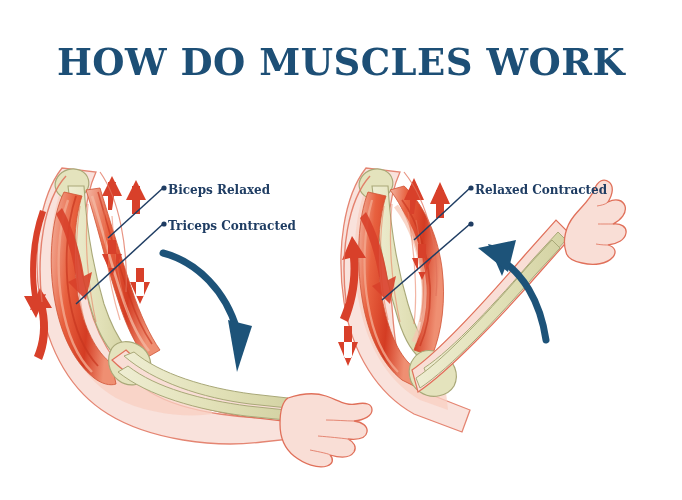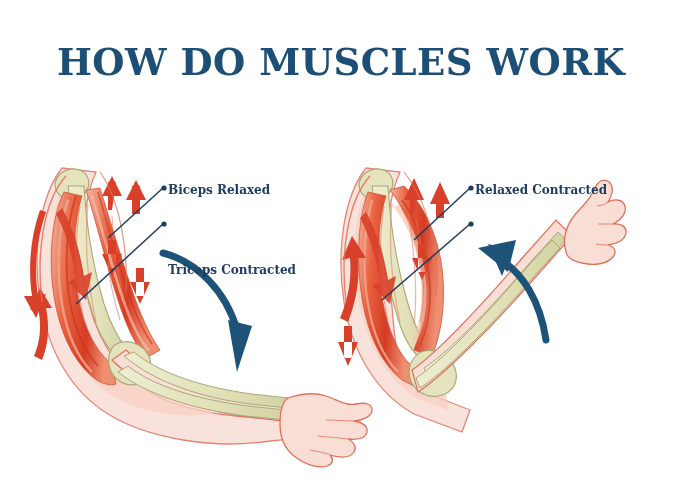--- a/index.html
+++ b/index.html
@@ -30,21 +30,21 @@
   }
   .lbl {
     position: absolute;
     font-family: "DejaVu Serif", serif;
     font-weight: bold;
     font-size: 12px;
     color: #1f3d63;
     white-space: nowrap;
   }
   #lbl-l1 { left: 168px; top: 183px; }
-  #lbl-l2 { left: 168px; top: 219px; margin-top: 44px; }
+  #lbl-l2 { left: 168px; top: 219px; }
   #lbl-r1 { left: 475px; top: 183px; }
   #lbl-r2 { left: 475px; top: 219px; }
   svg.art {
     position: absolute;
     left: 0;
     top: 0;
     width: 682px;
     height: 500px;
   }
 </style>

